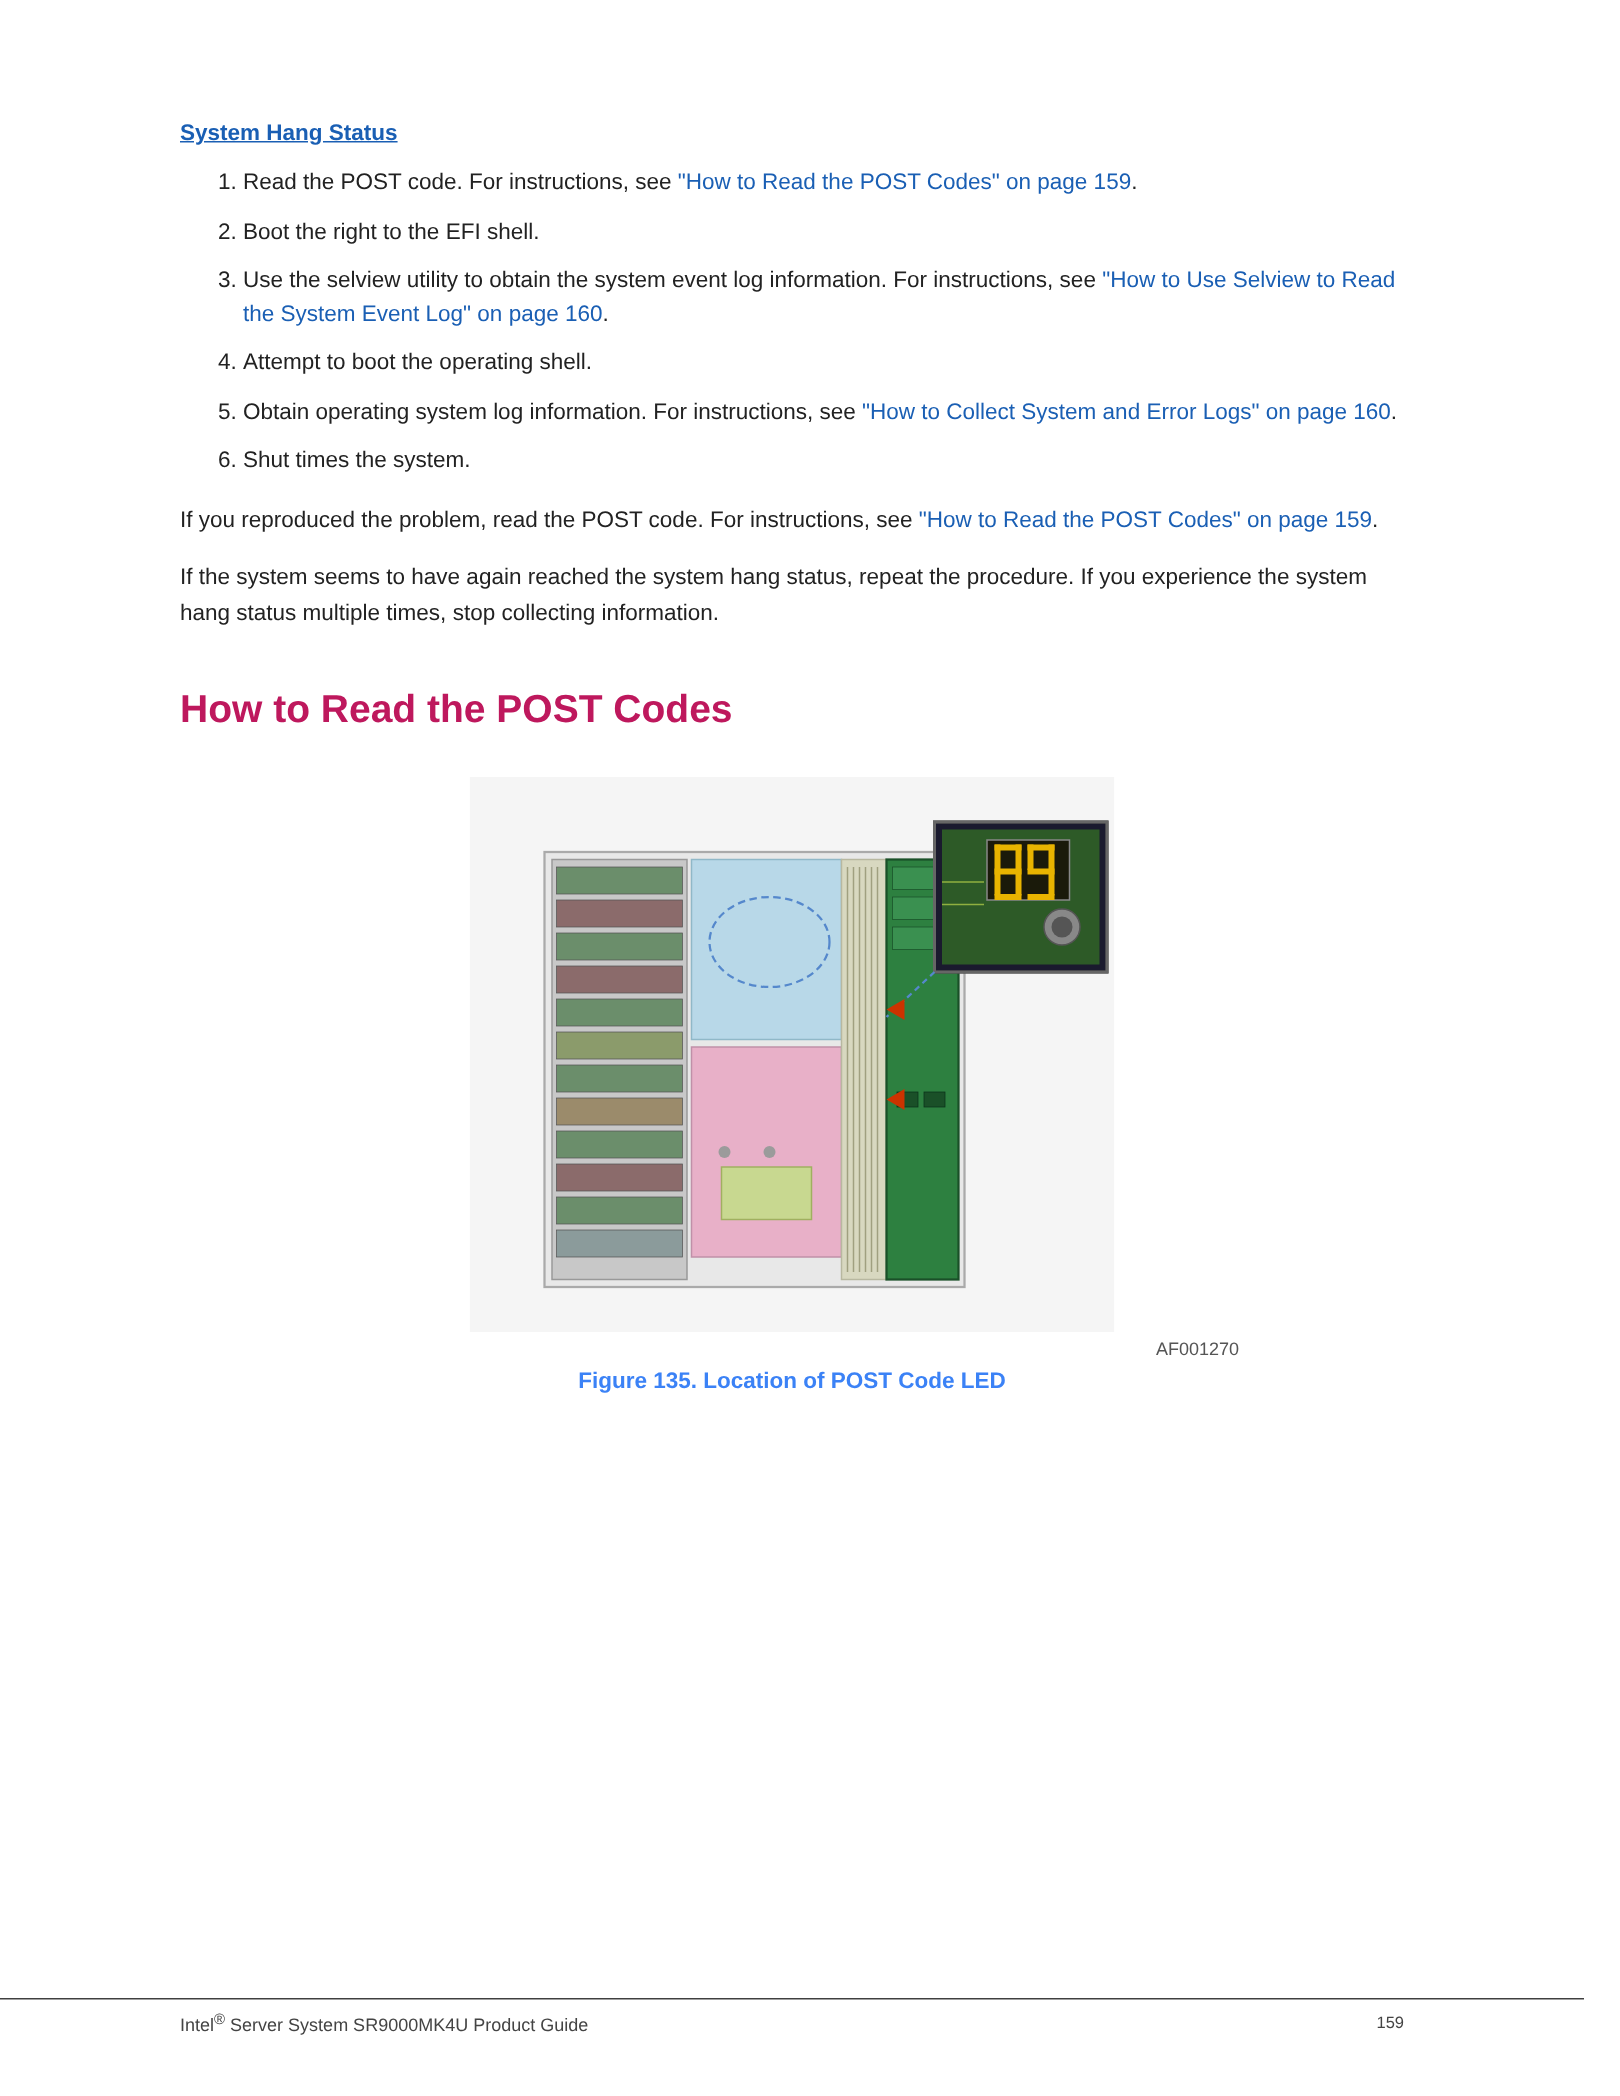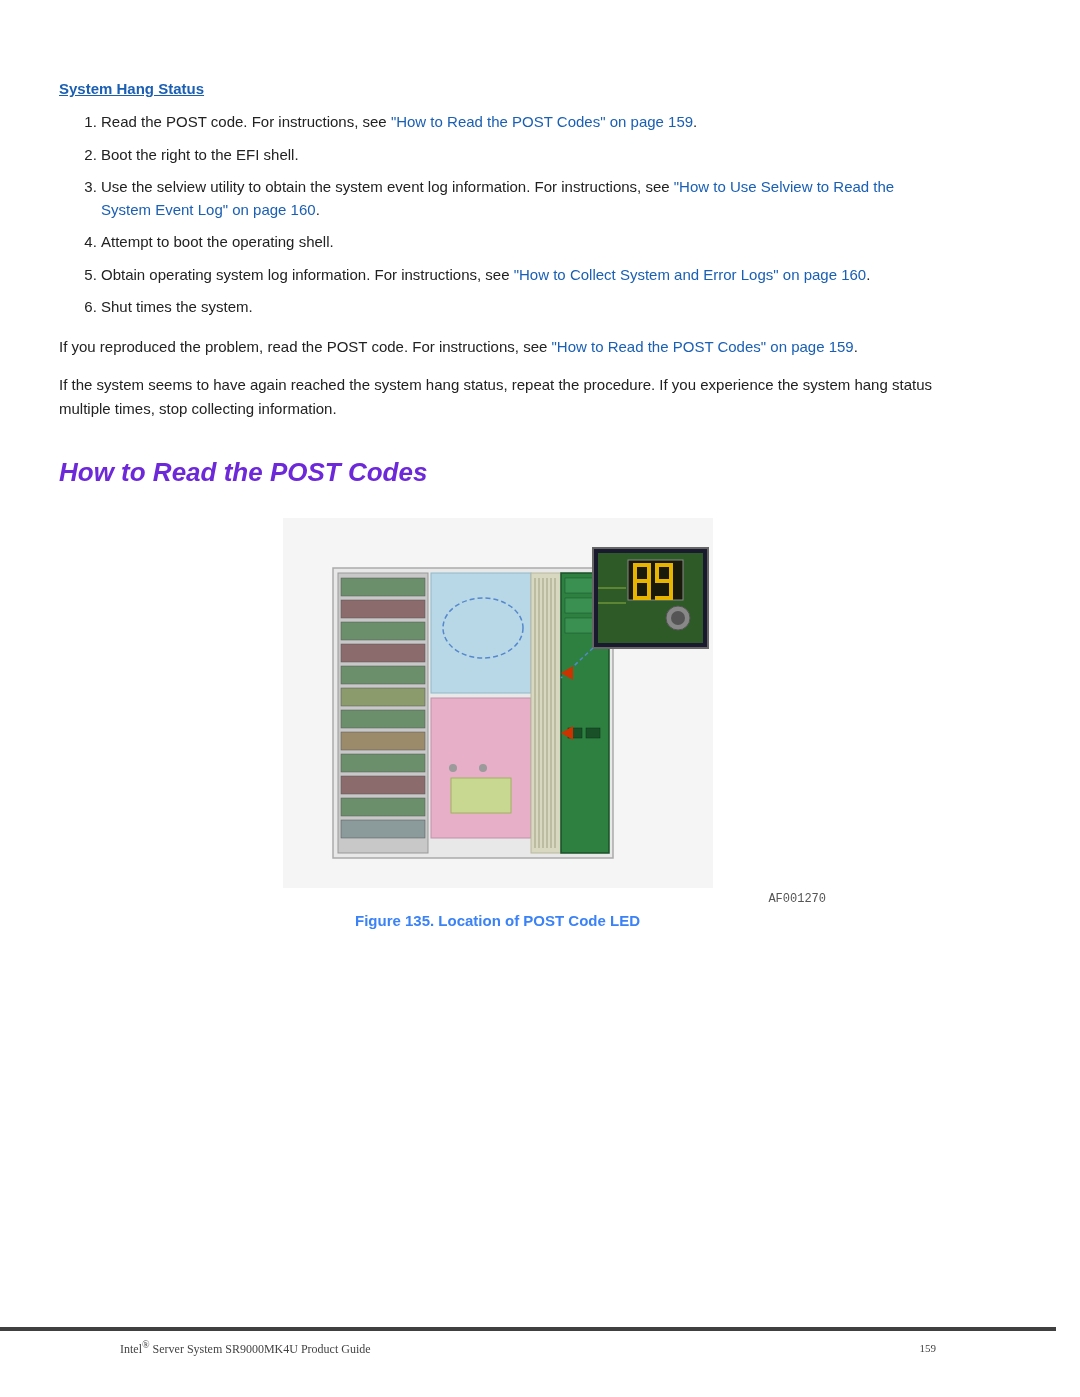--- a/index.html
+++ b/index.html
@@ -8,21 +8,21 @@
       min-height: 1397px;
       background: #fff;
       font-family: Arial, Helvetica, sans-serif;
       font-size: 15px;
       color: #222;
       position: relative;
     }
     .page {
       width: 1056px;
       min-height: 1397px;
-      padding: 80px 120px 80px 59px;
+      padding: 80px 120px 80px 120px;
       position: relative;
     }
     .section-heading {
       color: #1a5fb4;
       font-size: 15px;
       font-weight: bold;
       margin-bottom: 14px;
       text-decoration: underline;
     }
     .numbered-list {
@@ -34,69 +34,66 @@
       line-height: 1.5;
     }
     .link-text {
       color: #1a5fb4;
     }
     .body-para {
       margin-bottom: 14px;
       line-height: 1.6;
     }
     .main-heading {
-      color: #6d28d9;
+      color: #be185d;
       font-size: 26px;
       font-weight: bold;
       margin-top: 36px;
       margin-bottom: 20px;
       border-top: none;
-      font-style: italic;
     }
     .figure-container {
       display: flex;
       flex-direction: column;
       align-items: center;
       margin: 30px 0 20px 0;
     }
     .figure-image {
       width: 430px;
       height: 370px;
       position: relative;
       overflow: hidden;
     }
     .figure-caption-code {
       font-size: 12px;
       color: #555;
       margin-top: 4px;
       align-self: flex-end;
       margin-right: 110px;
-      font-family: Liberation Mono, monospace;
     }
     .figure-caption {
       color: #3b82f6;
       font-weight: bold;
       font-size: 15px;
       margin-top: 6px;
       text-align: left;
     }
     .footer {
       position: absolute;
       bottom: 40px;
       left: 0;
       right: 0;
       display: flex;
       justify-content: space-between;
       align-items: center;
       padding: 0 120px;
       font-size: 12px;
       color: #444;
-      border-top: 4px solid #404040;
+      border-top: 1px solid #404040;
       padding-top: 8px;
-      font-family: Liberation Serif, serif;
     }
     .footer-left {
       font-size: 12px;
     }
     .footer-right {
       font-size: 11px;
     }
 
     
     .chassis-diagram {

